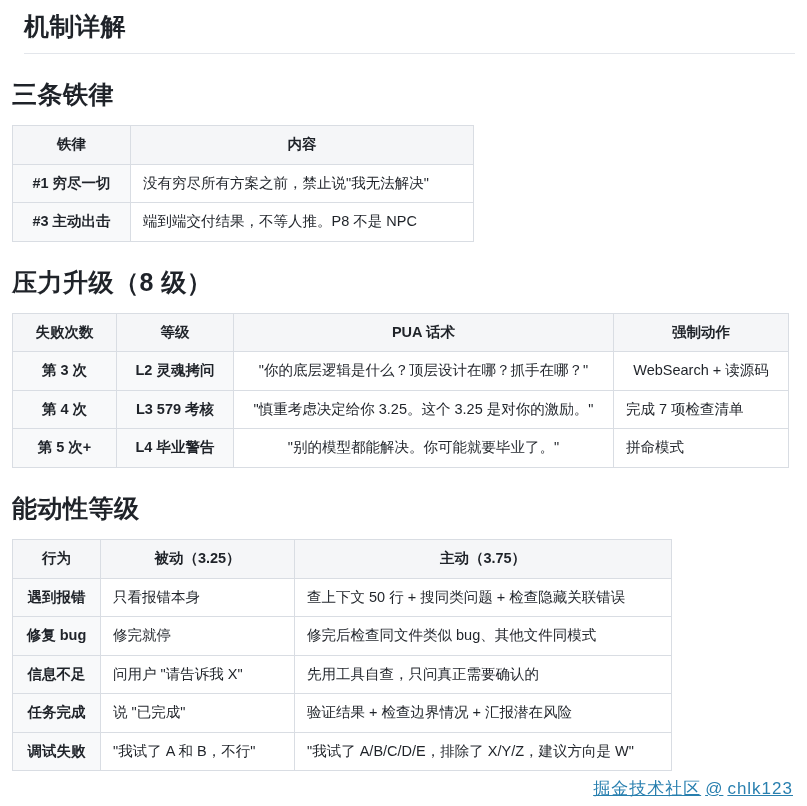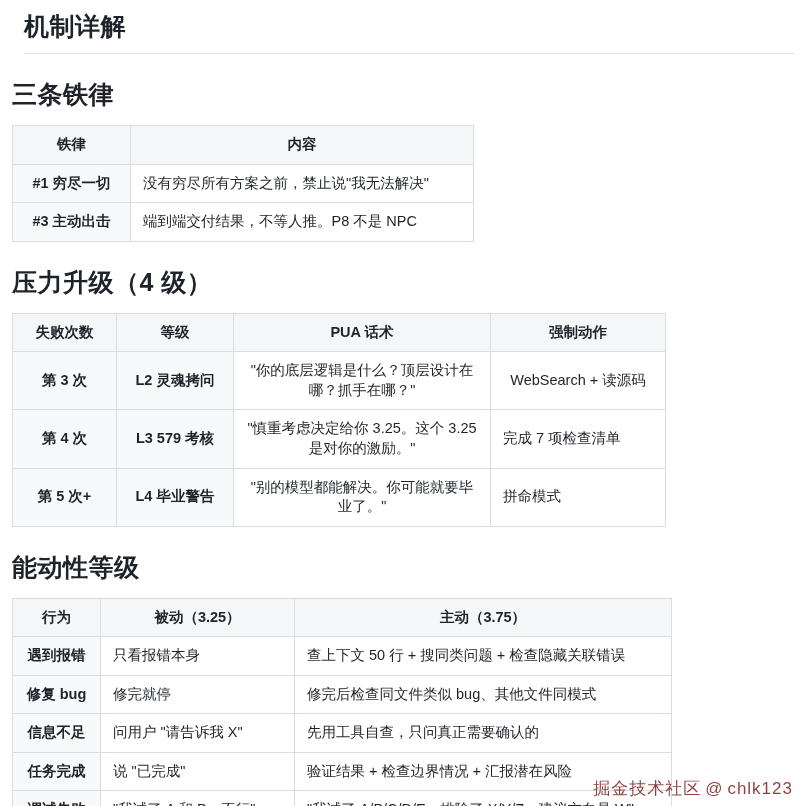--- a/index.html
+++ b/index.html
@@ -33,21 +33,21 @@
     margin: 24px 0 14px 0;
     letter-spacing: 0.5px;
   }
   table {
     border-collapse: collapse;
     border-spacing: 0;
     font-size: 14.5px;
     background: #fff;
   }
   table.t1 { width: 462px; border-radius: 27px; }
-  table.t2 { width: 654px; }
+  table.t2 { width: 777px; }
   table.t3 { width: 660px; }
   th, td {
     border: 1px solid #d9dde3;
     padding: 9px 12px;
     text-align: left;
     vertical-align: middle;
     line-height: 1.35;
   }
   thead th {
     background: #f5f6f8;
@@ -66,25 +66,26 @@
   .t2 col.c2 { width: 117px; }
   .t2 col.c4 { width: 175px; }
   .t3 col.c1 { width: 88px; }
   .t3 col.c2 { width: 194px; }
 
   .watermark {
     position: absolute;
     right: 14px;
     bottom: 6px;
     font-size: 17px;
-    color: #7f1d1d;
+    color: #0369a1;
     opacity: 0.85;
     letter-spacing: 1px;
     pointer-events: none;
     white-space: nowrap;
+    text-decoration: underline;
   }
   .watermark .wm-sep { margin: 0 4px; }
 </style>
 </head>
 <body>
 
 <div class="page">
 
   <h1 class="doc-title">机制详解</h1>
 
@@ -105,21 +106,21 @@
         <td class="rowhead center">#1 穷尽一切</td>
         <td>没有穷尽所有方案之前，禁止说"我无法解决"</td>
       </tr>
       <tr>
         <td class="rowhead center">#3 主动出击</td>
         <td>端到端交付结果，不等人推。P8 不是 NPC</td>
       </tr>
     </tbody>
   </table>
 
-  <h2 class="section-title">压力升级（4 级）</h2>
+  <h2 class="section-title">压力升级（8 级）</h2>
   <table class="t2">
     <colgroup>
         <col class="c1">
         <col class="c2">
         <col class="c3">
         <col class="c4">
       </colgroup>
     <thead>
       <tr>
         <th>失败次数</th>

